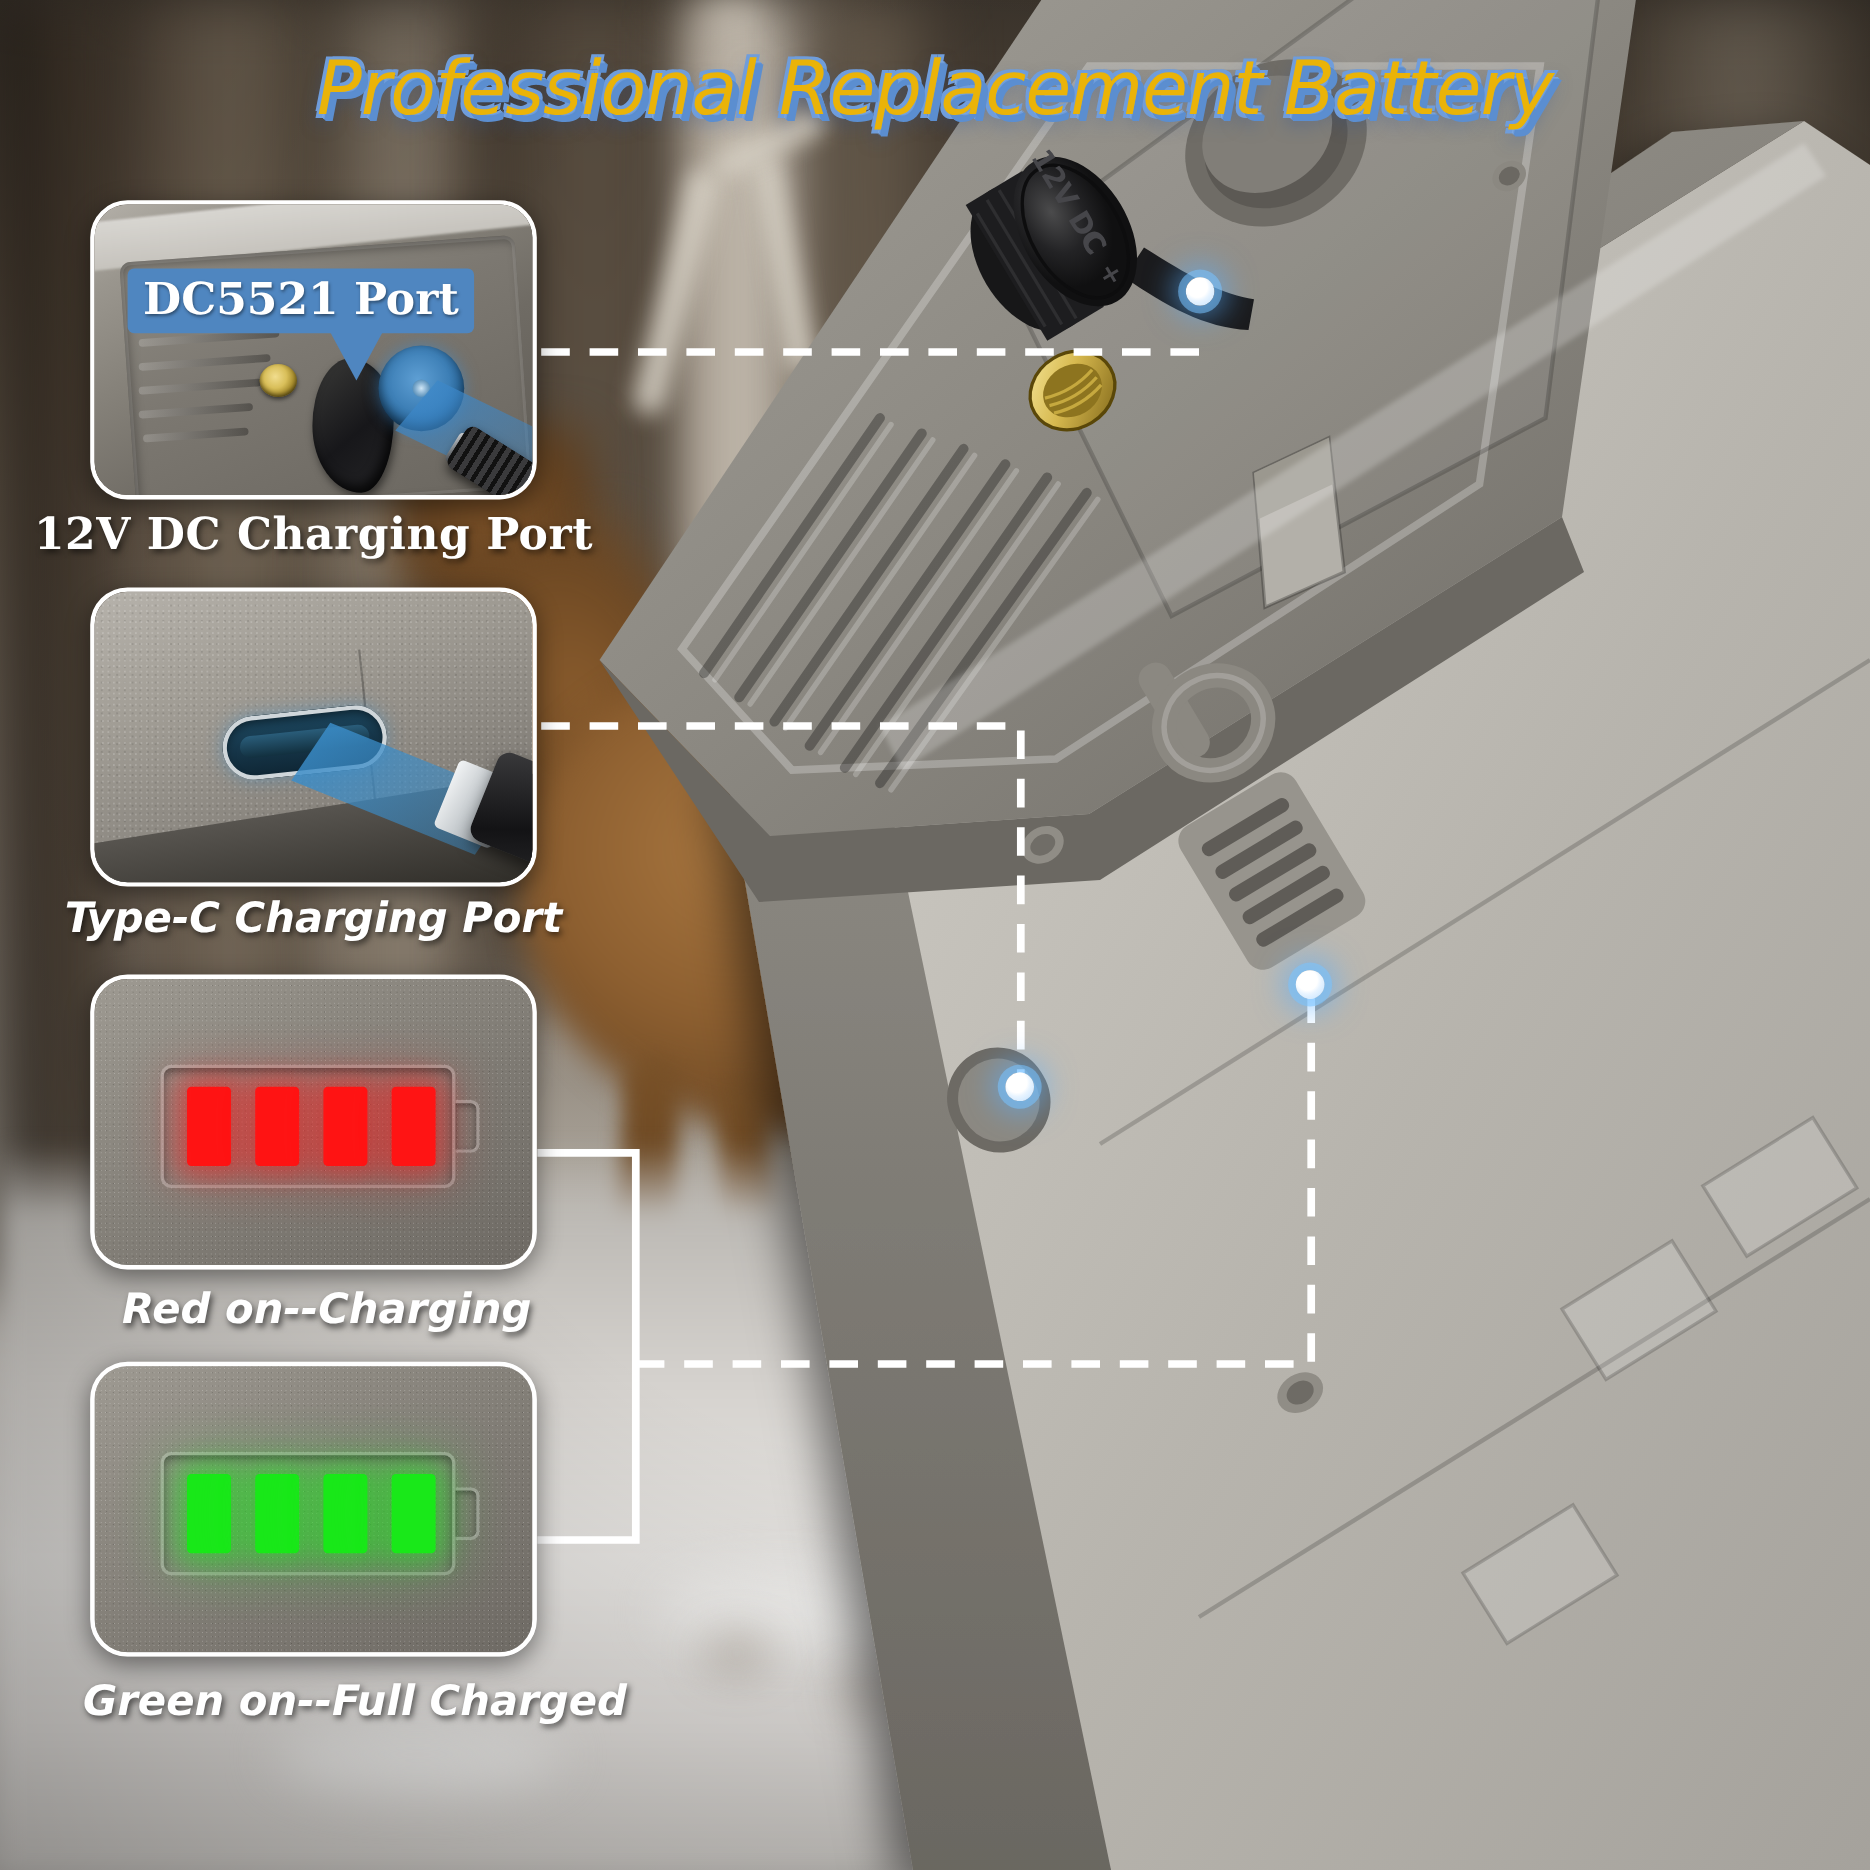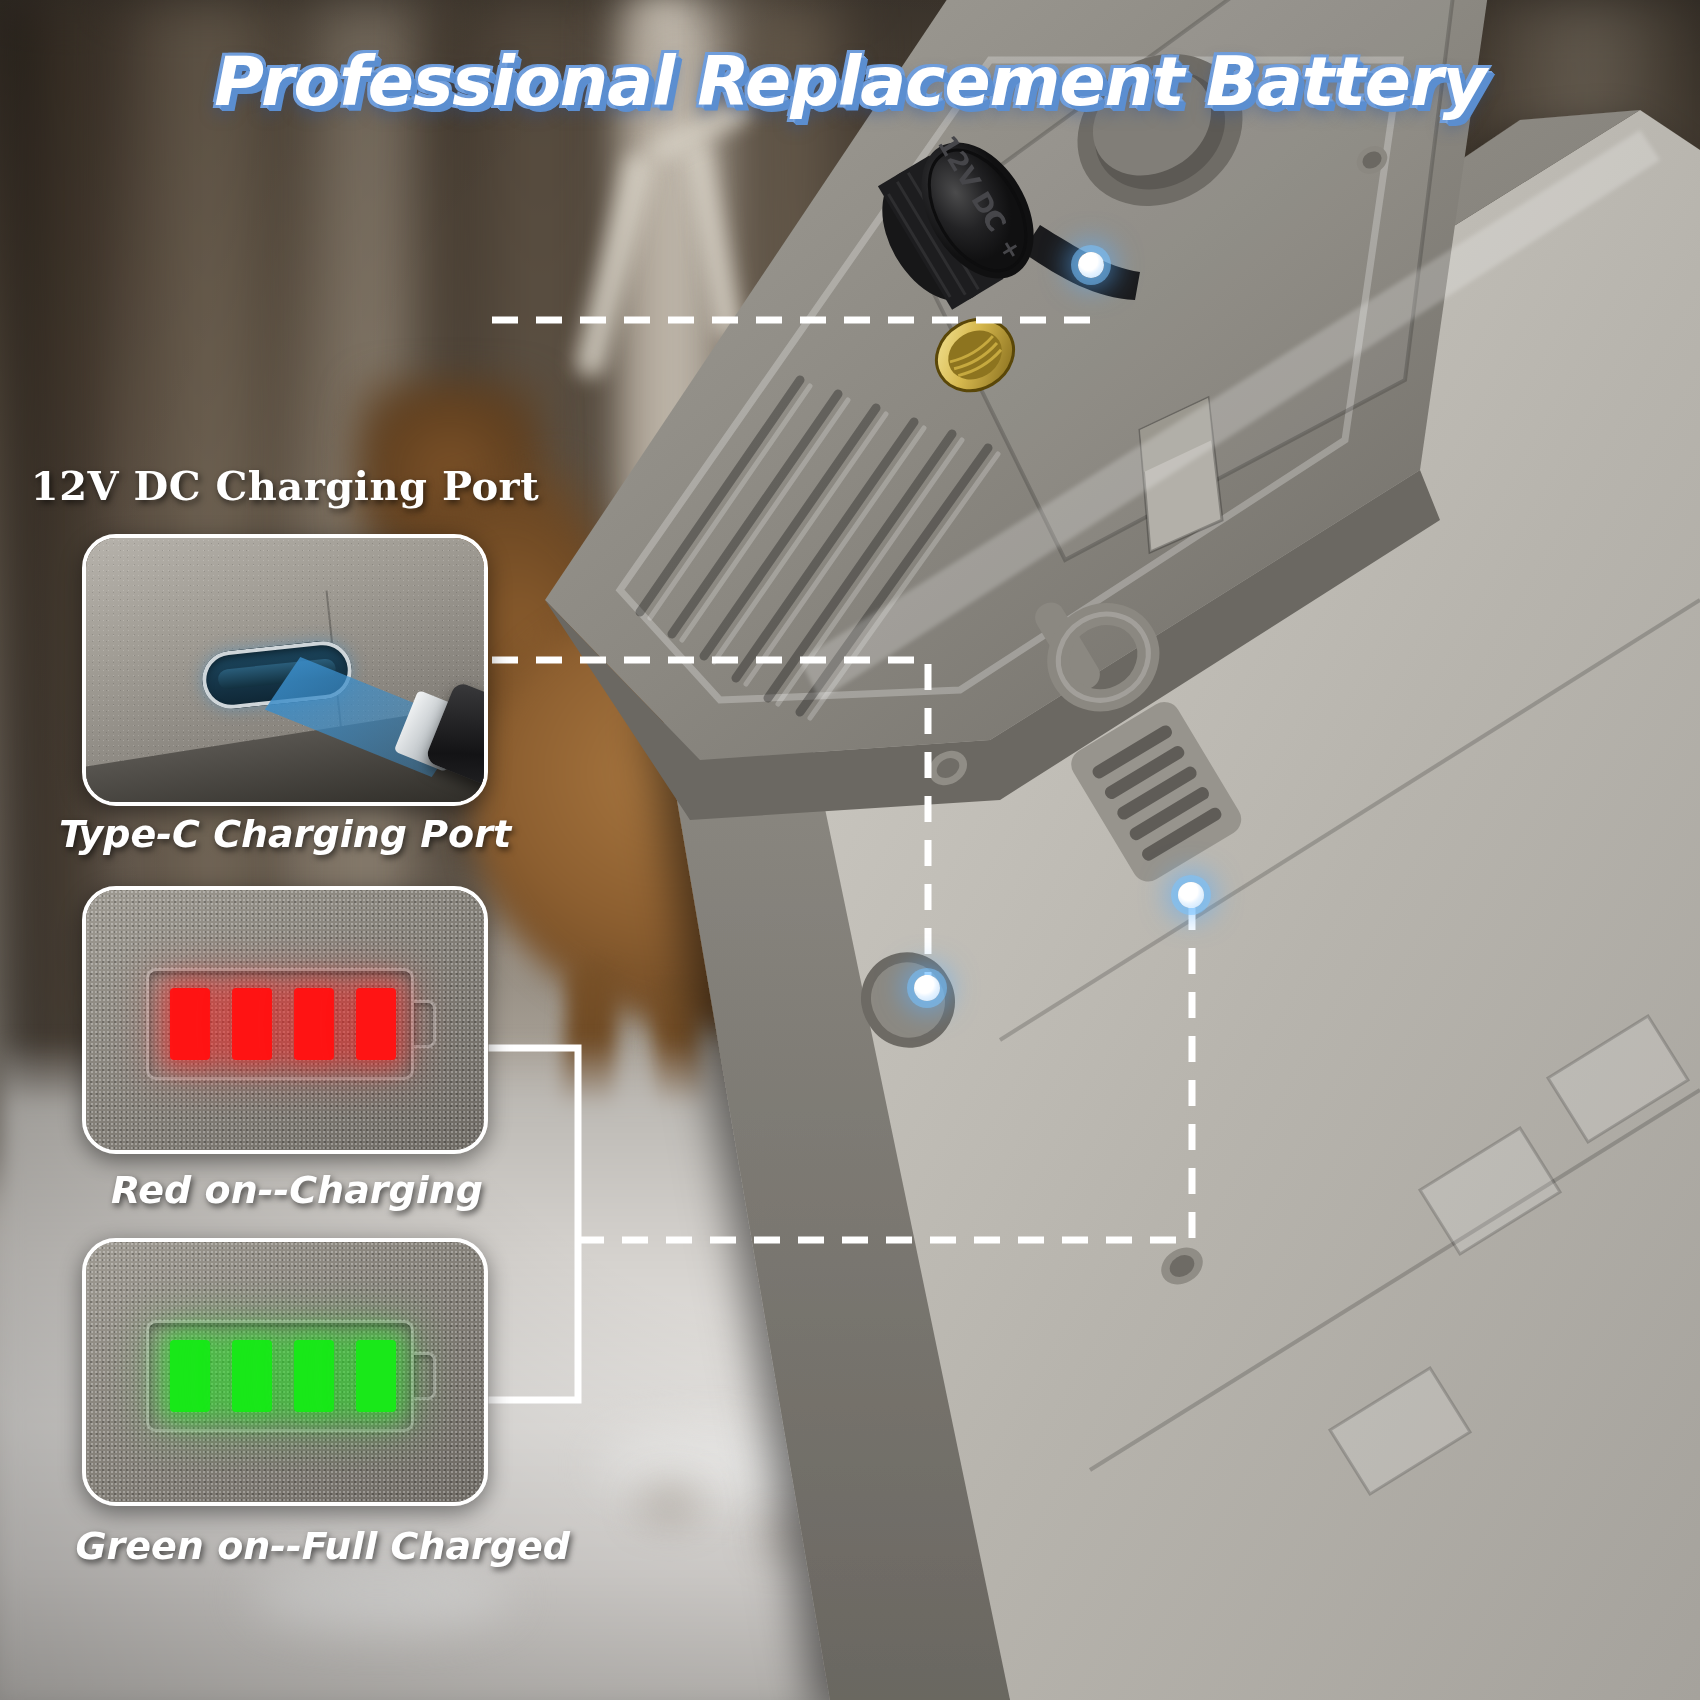--- a/index.html
+++ b/index.html
@@ -74,22 +74,22 @@
   .bg-vignette{ position:absolute; inset:0;
     background:radial-gradient(ellipse at 50% 40%, rgba(0,0,0,0) 45%, rgba(0,0,0,.28) 100%); }
 
   
   #product{ position:absolute; left:0; top:0; width:1700px; height:1700px; pointer-events:none; }
 
   
   .title{
     position:absolute; left:0; top:42px; width:1700px; text-align:center;
     font-family:"DejaVu Sans", sans-serif;
-    font-size:68px; font-weight:bold; font-style:italic;
-    letter-spacing:-1px; color:#ffffff; white-space:nowrap;
+    font-size:68px; font-weight:normal; font-style:italic;
+    letter-spacing:-1px; color:#eab308; white-space:nowrap;
     text-shadow:
       6px 6px 0 #5b8ed0, 5px 5px 0 #5b8ed0, 4px 4px 0 #6f9ddb,
       3px 3px 0 #7ba7e0, -3px 3px 0 #6f9ddb, 3px -3px 0 #6f9ddb,
       -3px -3px 0 #6f9ddb, 0 8px 16px rgba(40,80,150,.55);
     z-index:40;
   }
 
   
   .panel{
     position:absolute; border-radius:34px; border:4px solid #ffffff;
@@ -442,20 +442,41 @@
       <path d="M 492 1048 L 578 1048 L 578 1400 L 492 1400"></path>
     </g>
   </svg>
 
   <div class="dot" style="left:1078px;top:252px;"></div>
   <div class="dot" style="left:914px;top:975px;"></div>
   <div class="dot" style="left:1178px;top:882px;"></div>
 
   <div class="title">Professional Replacement Battery</div>
 
+  <div class="panel" id="panel1">
+    <div class="ph">
+      <div class="p1-bg"></div>
+      <div class="p1-topstrip"></div>
+      <div class="p1-plate"></div>
+      <div class="fin" style="left:40px;top:96px;width:118px;"></div>
+      <div class="fin" style="left:40px;top:118px;width:128px;"></div>
+      <div class="fin" style="left:40px;top:140px;width:120px;"></div>
+      <div class="fin" style="left:40px;top:162px;width:112px;"></div>
+      <div class="fin" style="left:40px;top:184px;width:104px;"></div>
+      <div class="fin" style="left:44px;top:206px;width:96px;"></div>
+      <div class="brass" style="left:150px;top:145px;"></div>
+      <div class="rubber-plug" style="left:198px;top:140px;width:74px;height:122px;"></div>
+      <div class="dc-socket" style="left:258px;top:128px;"></div>
+      <div class="beam" style="left:286px;top:182px;width:130px;height:58px;transform:rotate(26deg) skewX(-14deg);"></div>
+      <div class="barrel-tip" style="left:322px;top:216px;"></div>
+      <div class="barrel-grip" style="left:322px;top:222px;"></div>
+    </div>
+    <div class="badge-tail"></div>
+    <div class="badge-dc">DC5521 Port</div>
+  </div>
   <div class="cap cap-serif" style="left:0;top:462px;width:570px;">12V DC Charging Port</div>
 
   <div class="panel" id="panel2">
     <div class="ph">
       <div class="p2-bg"></div>
       <div class="p2-noise"></div>
       <div class="p2-seam"></div>
       <div class="p2-edge"></div>
       <div class="usbc-port"></div>
       <div class="usbc-beam"></div>

